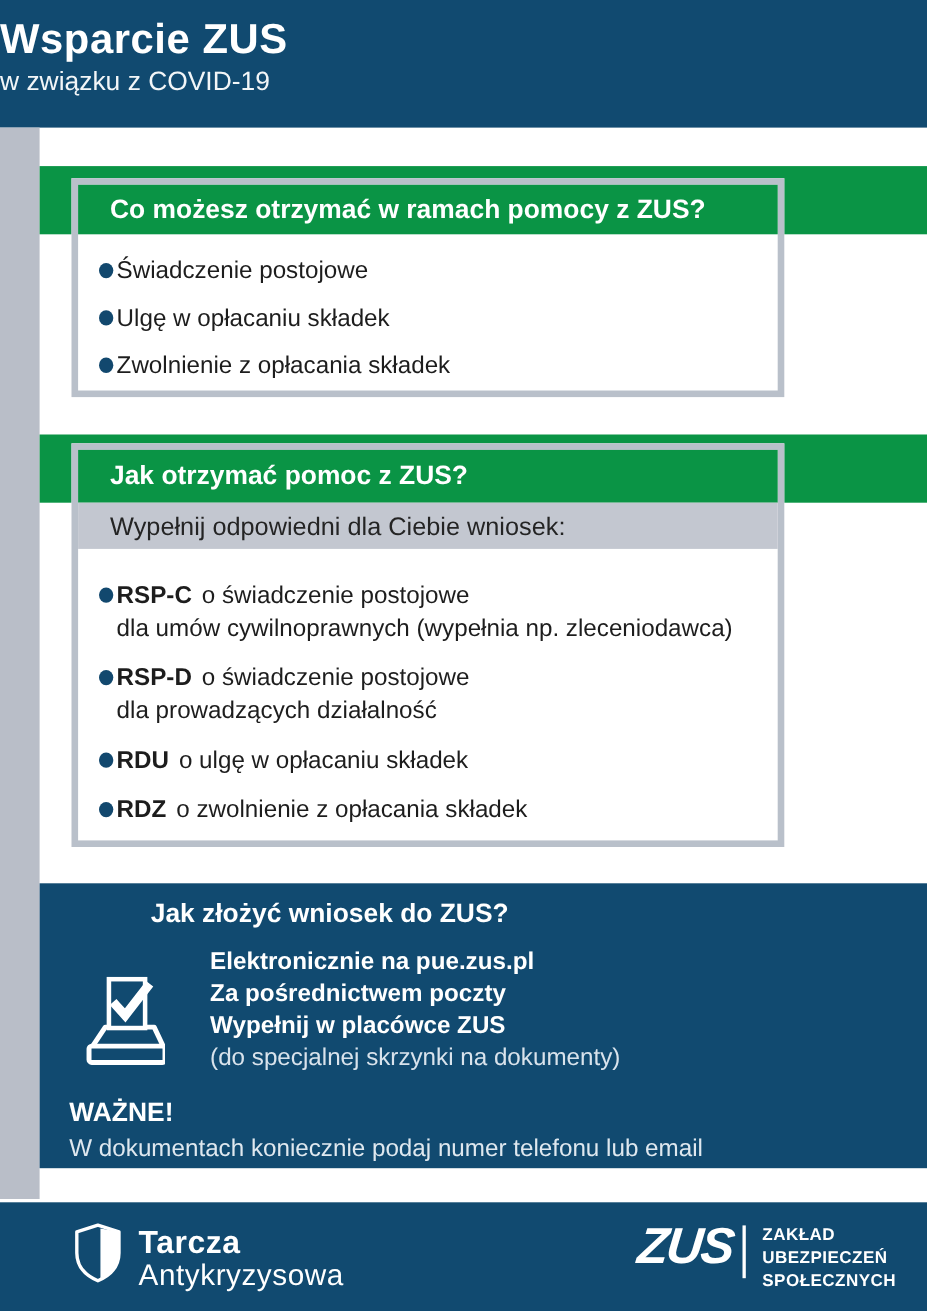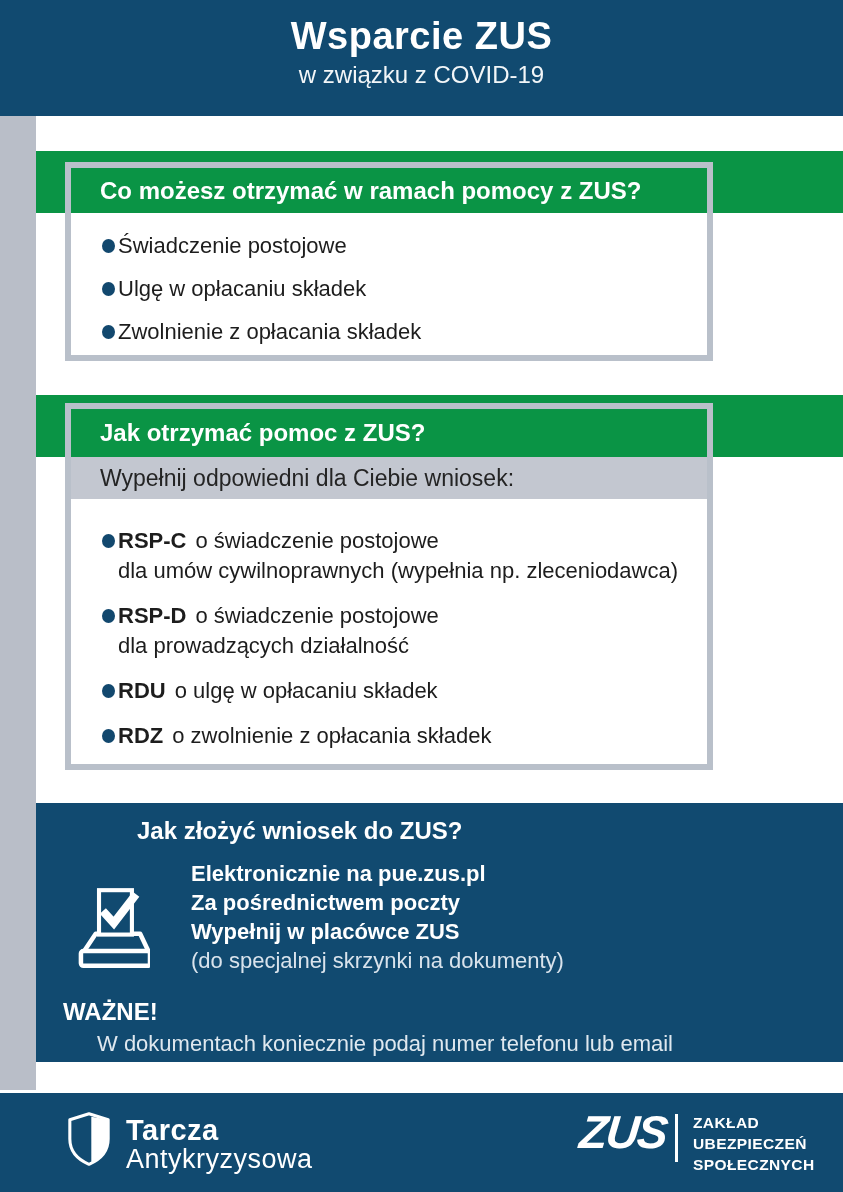--- a/index.html
+++ b/index.html
@@ -1,21 +1,21 @@
 <!DOCTYPE html>
 <html lang="pl"><head>
 <meta charset="utf-8">
 <style>
   html,body { margin:0; padding:0; background:#e6e6e6; }
   .page {
     position:relative; width:843px; height:1192px; background:#ffffff;
     font-family:"Liberation Sans", sans-serif; overflow:hidden; margin:0 auto;
   }
   
-  .top-header { position:absolute; left:0; top:0; width:843px; height:116px; background:#114a70; text-align:center; }
+  .top-header { position:absolute; left:0; top:0; width:843px; height:116px; background:#114a70; text-align:left; }
   .main-title { padding-top:14px; font-size:38px; line-height:44px; font-weight:700; color:#ffffff; letter-spacing:.5px; }
   .subtitle   { margin-top:3px; font-size:24px; color:rgba(255,255,255,.95); font-weight:400; }
 
   
   .left-strip { position:absolute; left:0; top:116px; width:36px; height:974px; background:#b9bec8; }
 
   
   .band { position:absolute; left:36px; width:807px; height:62px; background:#0a9445; }
   .band1 { top:151px; }
   .band2 { top:395px; }
@@ -23,38 +23,38 @@
   
   .info-box { position:absolute; left:65px; width:648px; border:6px solid #b9c0ca; background:#ffffff; box-sizing:border-box; }
   .box1 { top:162px; height:199px; }
   .box2 { top:403px; height:367px; }
   .box-head { background:#0a9445; color:#ffffff; font-weight:700; font-size:24px; display:flex; align-items:center; padding-left:29px; }
   .box1 .box-head { height:45px; }
   .box2 .box-head { height:48px; }
   .gray-band { background:#c3c7d0; height:42px; display:flex; align-items:center; padding-left:29px; font-size:23px; color:#242424; }
 
   
-  .bullet-list { list-style:none; margin:0; padding:12px; }
+  .bullet-list { list-style:none; margin:0; padding:0; }
   .box1 .bullet-list { padding-top:18px; }
   .box2 .bullet-list { padding-top:27px; }
   .bullet-item { position:relative; padding-left:35px; font-size:22px; color:#1d1d1d; line-height:30px; margin-bottom:13px; }
   .box2 .bullet-item { margin-bottom:15px; }
   .dot { position:absolute; left:19px; top:8px; width:13px; height:14px; border-radius:50%; background:#12486e; }
   .code { font-weight:700; }
   .form-text { margin-left:9px; }
 
   
   .section3 { position:absolute; left:36px; top:803px; width:807px; height:259px; background:#114a70; color:#ffffff; }
   .s3-title { position:absolute; left:101px; top:14px; font-size:24px; font-weight:700; }
   .s3-icon  { position:absolute; left:40px; top:76px; }
   .s3-methods { position:absolute; left:155px; top:56px; font-size:22px; line-height:29px; }
   .s3-methods .bold { font-weight:700; }
   .s3-methods .muted { font-weight:400; color:#d9e3ec; }
   .s3-important-label { position:absolute; left:27px; top:195px; font-size:24px; font-weight:700; }
-  .s3-important-text  { position:absolute; left:27px; top:228px; font-size:22px; font-weight:400; color:#dfe8ef;margin-left:34px; }
+  .s3-important-text  { position:absolute; left:27px; top:228px; font-size:22px; font-weight:400; color:#dfe8ef; }
 
   
   .footer { position:absolute; left:0; top:1093px; width:843px; height:99px; background:#114a70; }
   .tarcza { position:absolute; left:66px; top:18px; display:flex; align-items:flex-start; }
   .tarcza-text { margin-left:14px; color:#ffffff; }
   .tarcza-line1 { font-size:29px; font-weight:800; line-height:30px; margin-top:4px; letter-spacing:.5px; }
   .tarcza-line2 { font-size:27px; font-weight:400; line-height:29px; letter-spacing:.5px; }
   .zus-word { position:absolute; left:580px; top:12px; color:#ffffff; font-size:46px; font-weight:800; font-style:italic; letter-spacing:-2px; transform:skewX(-6deg); }
   .zus-sep { position:absolute; left:675px; top:21px; width:3px; height:48px; background:#ffffff; }
   .zus-org { position:absolute; left:693px; top:19px; color:#ffffff; font-size:15.5px; font-weight:600; line-height:21px; letter-spacing:.4px; }

